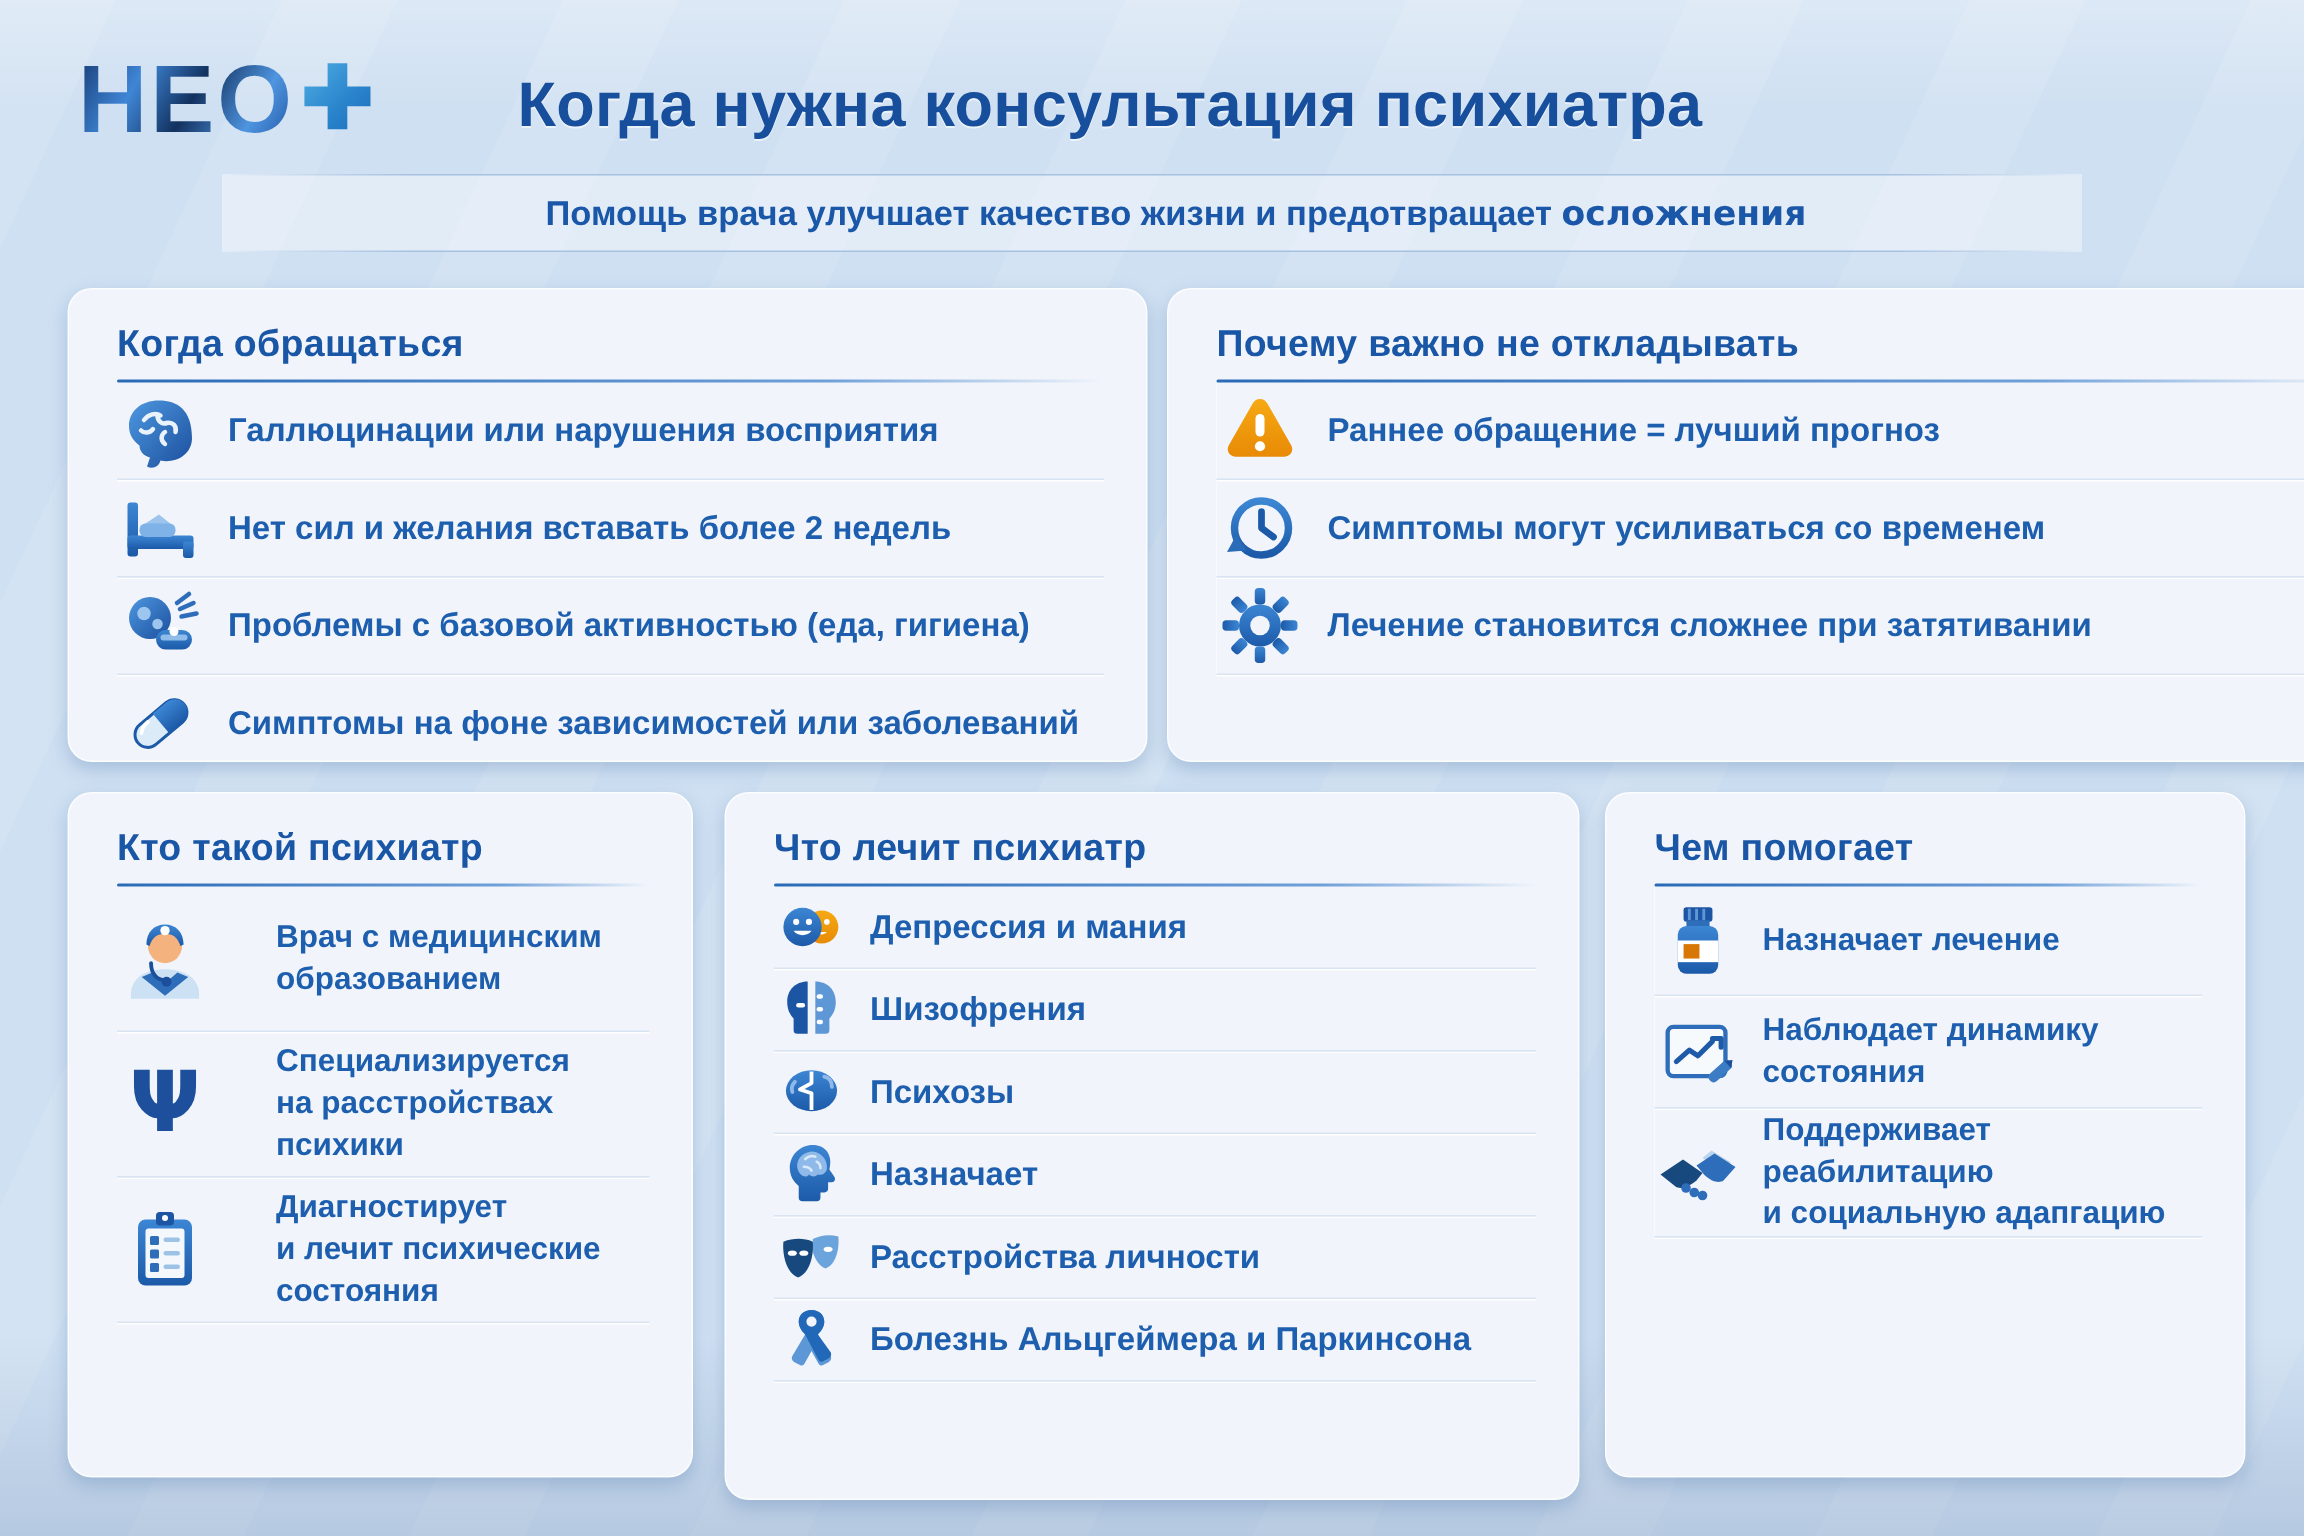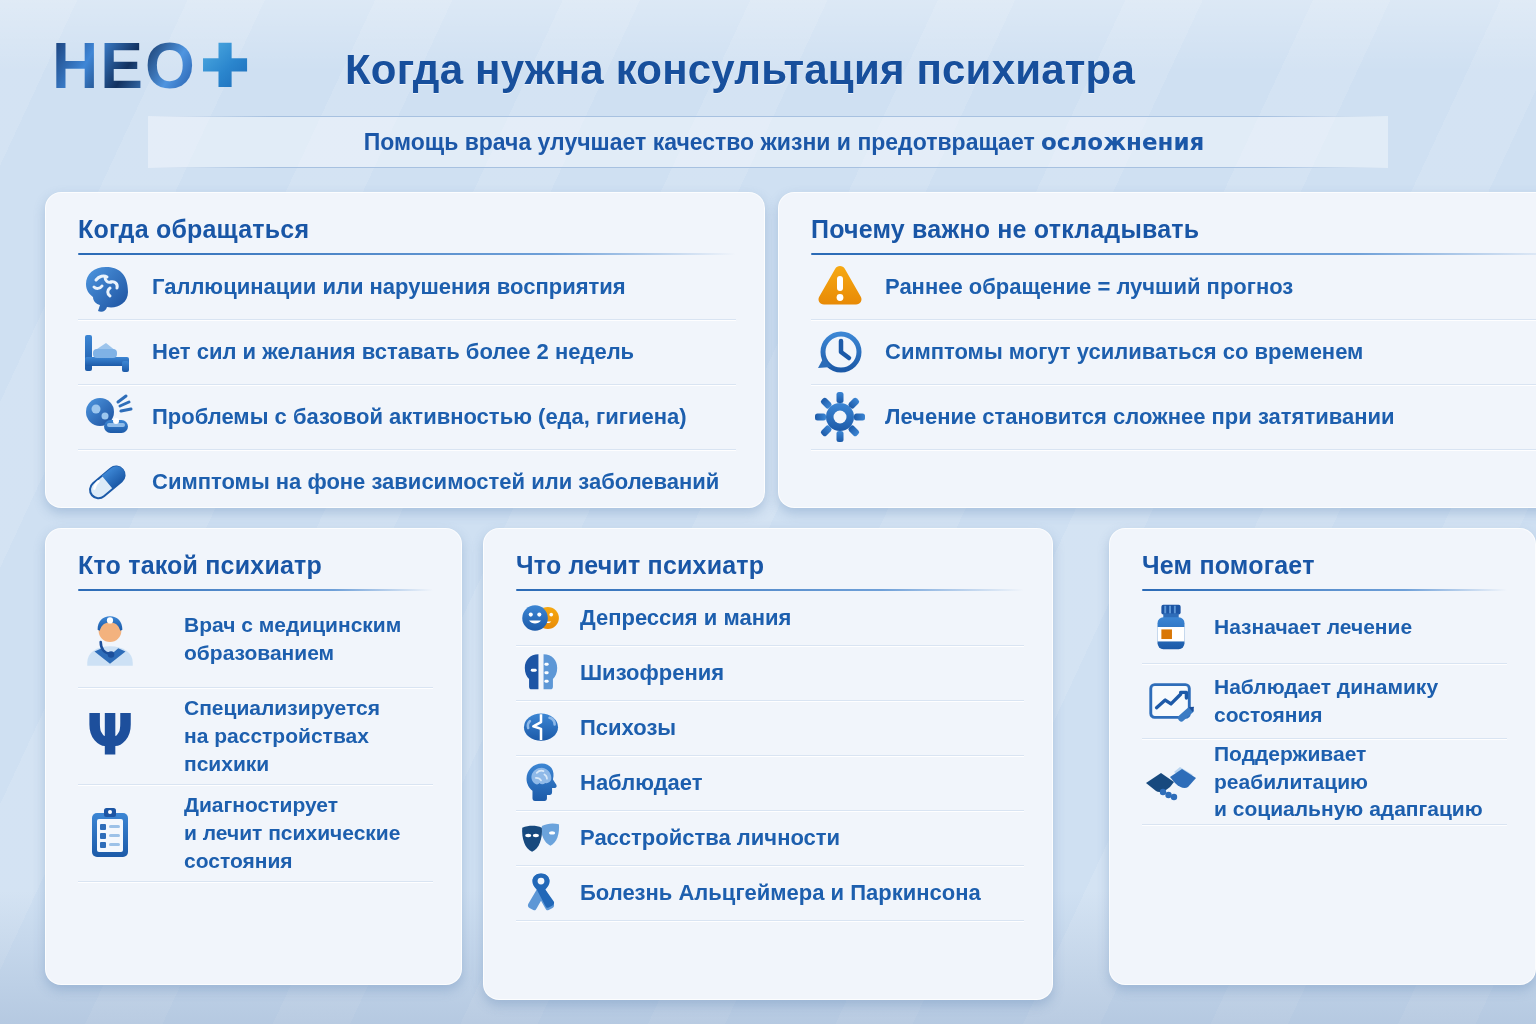--- a/index.html
+++ b/index.html
@@ -56,21 +56,21 @@
     background:linear-gradient(90deg,#2a6ab6 0%,#6fa0d8 72%,rgba(111,160,216,0) 100%);}
   .item{display:flex;align-items:center;border-bottom:1px solid #d9e4f2;box-shadow:0 1px 0 rgba(255,255,255,.9);}
   .item.last{border-bottom:none;box-shadow:none;}
   .icon-cell{display:flex;align-items:center;justify-content:center;flex:0 0 auto;}
   .item-text{color:#1d5fae;font-weight:700;white-space:pre-line;}
   
   #card-when  {left:45px;  top:192px; width:720px; height:316px;}
   #card-why   {left:778px; top:192px; width:819px; height:316px;}
   #card-who   {left:45px;  top:528px; width:417px; height:457px;}
   #card-treats{left:483px; top:528px; width:570px; height:472px;}
-  #card-helps {left:1070px;top:528px; width:427px; height:457px;margin-left:39px;}
+  #card-helps {left:1070px;top:528px; width:427px; height:457px;}
   #card-when .item, #card-why .item{height:64px;}
   #card-when .icon-cell, #card-why .icon-cell{width:58px;margin-right:16px;}
   #card-when .item-text, #card-why .item-text{font-size:22px;}
   #card-who .item{height:96px;gap:28px;}
   #card-who .icon-cell{width:64px;margin-right:14px;}
   #card-who .item-text{font-size:21px;line-height:1.32;}
   #card-treats .item{height:54px;}
   #card-treats .icon-cell{width:50px;margin-right:14px;}
   #card-treats .item-text{font-size:22px;}
   #card-helps .item-text{font-size:21px;line-height:1.32;}
@@ -312,21 +312,21 @@
     <span class="item-text">Психозы</span>
   </div>
   <div class="item">
     <span class="icon-cell">
       <svg width="46" height="46" viewBox="0 0 54 54">
           <path d="M28 4C18 4 10 12 10 22c0 6 3 11 7 14v9c0 2 1 3 3 3h11c2 0 3-1 3-3v-4h3c2 0 3-1 3-3v-5h3c2 0 3-2 2-4l-4-6C44 12 38 4 28 4z" fill="url(#gB2)"></path>
           <path d="M28 9c-6 0-11 4-12 9-1 4 1 8 4 10 2 1 4 1 5-1 2 2 5 2 7 0 3 1 6-1 7-4 1-6-3-13-11-14z" fill="#8fb9e8"></path>
           <path d="M22 15c2-2 5-3 8-2M21 21c3 0 5 1 6 3M31 17c2 1 3 3 3 5" stroke="#d9e9f9" stroke-width="2" fill="none" stroke-linecap="round"></path>
         </svg>
     </span>
-    <span class="item-text">Наблюдает</span>
+    <span class="item-text">Назначает</span>
   </div>
   <div class="item">
     <span class="icon-cell">
       <svg width="46" height="46" viewBox="0 0 54 54">
           <path d="M28 13c6-3 13-4 20-2 1 10-2 22-10 25-5-2-8-7-10-13z" fill="#6ba3dc"></path>
           <ellipse cx="40" cy="21" rx="3.5" ry="2" fill="#fff"></ellipse>
           <path d="M5 15c8-3 16-3 23 0 1 12-3 25-11.5 28C8 40 4 27 5 15z" fill="#17497e"></path>
           <ellipse cx="12" cy="24" rx="3.5" ry="2" fill="#fff"></ellipse>
           <ellipse cx="21" cy="24" rx="3.5" ry="2" fill="#fff"></ellipse>
         </svg>

